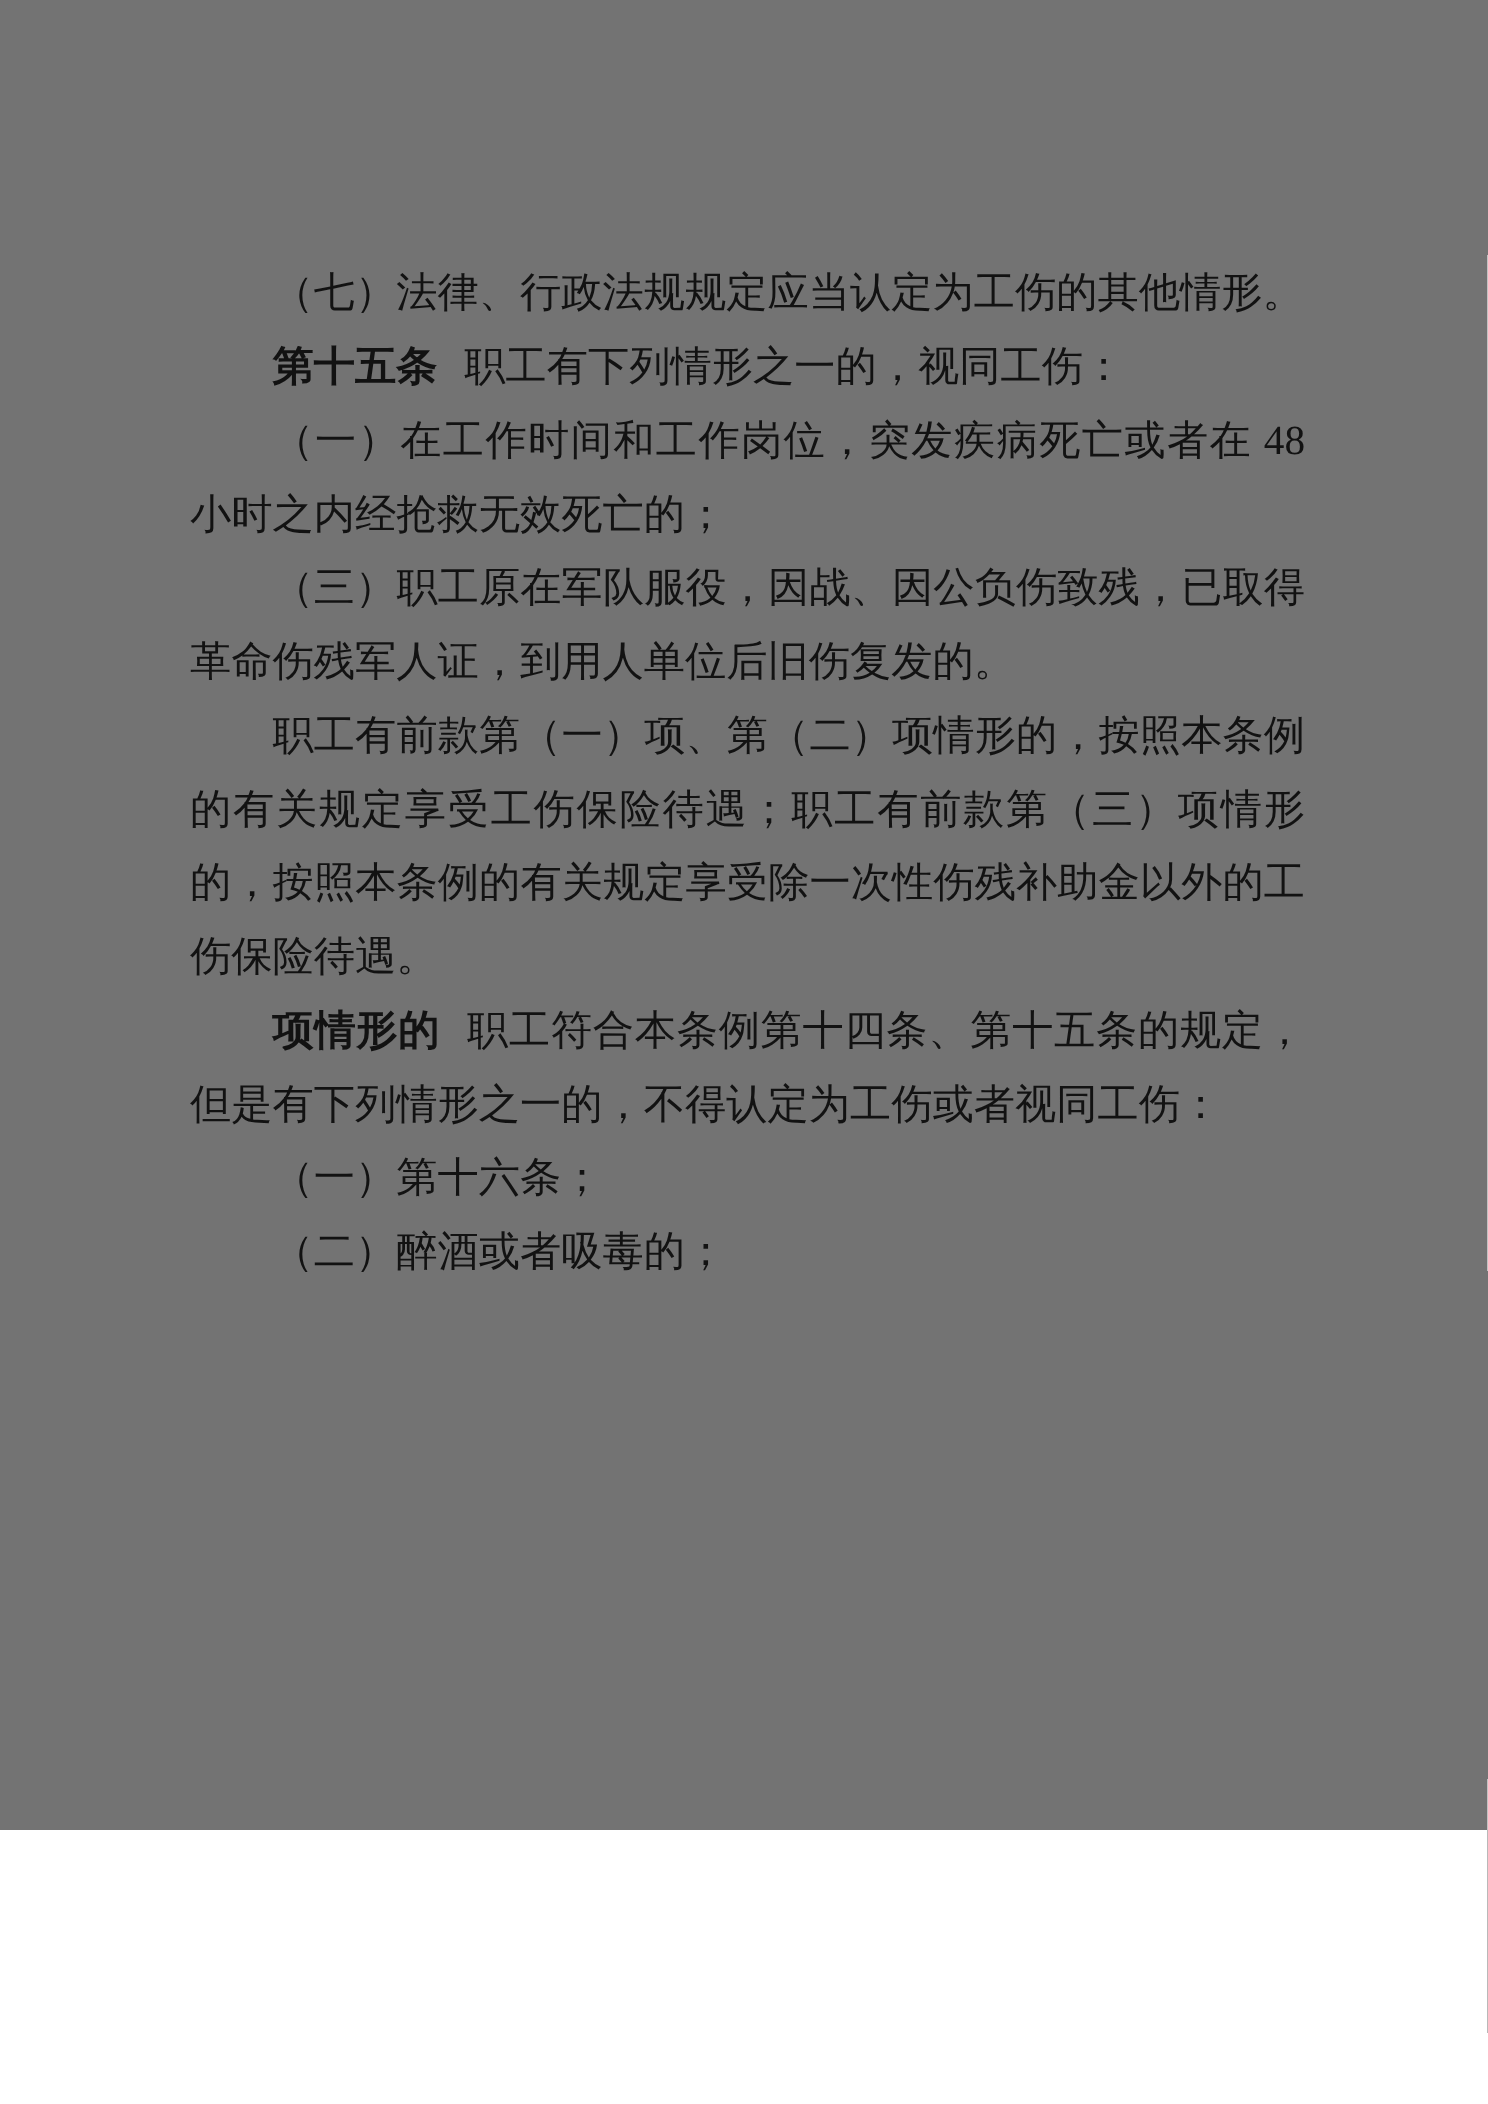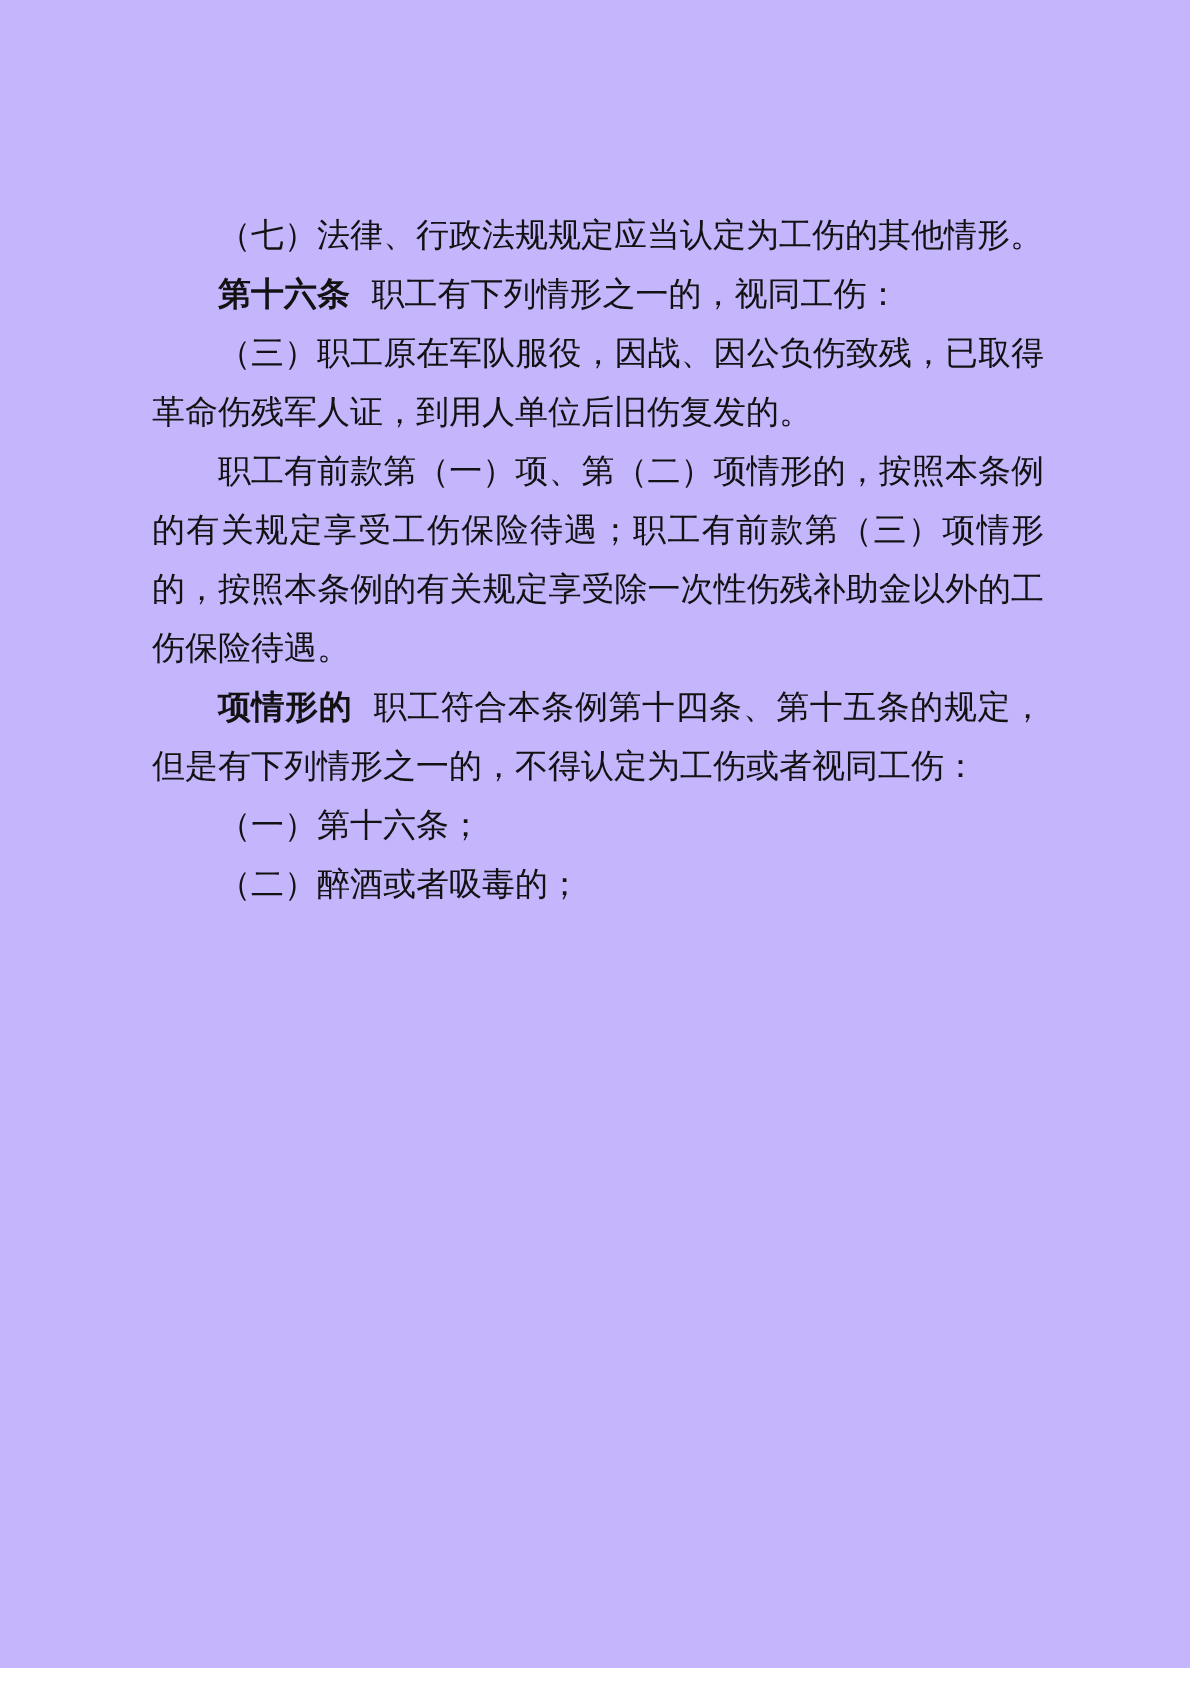--- a/index.html
+++ b/index.html
@@ -3,22 +3,22 @@
 <meta charset="utf-8">
 <style>
   html, body {
     margin: 0;
     padding: 0;
     background: #ffffff;
   }
   .page {
     position: relative;
     width: 1190px;
-    height: 1668px;
-    background: #c4b5fd;
+    height: 1464px;
+    background: #737373;
     overflow: hidden;
   }
   .content {
     position: absolute;
     left: 152px;
     top: 206px;
     width: 892px;
     color: #121212;
     font-family: "Liberation Serif", "DejaVu Serif", serif;
     font-size: 33px;
@@ -36,22 +36,23 @@
   }
 </style>
 </head>
 <body>
 
 <div class="page">
   <div class="content">
 
     <p class="para"><span>（七）法律、行政法规规定应当认定为工伤的其他情形。</span></p>
 
-    <p class="para"><span class="art-head">第十六条</span><span>职工有下列情形之一的，视同工伤：</span></p>
+    <p class="para"><span class="art-head">第十五条</span><span>职工有下列情形之一的，视同工伤：</span></p>
 
+    <p class="para"><span>（一）在工作时间和工作岗位，突发疾病死亡或者在 48 小时之内经抢救无效死亡的；</span></p>
 
 
     <p class="para"><span>（三）职工原在军队服役，因战、因公负伤致残，已取得革命伤残军人证，到用人单位后旧伤复发的。</span></p>
 
     <p class="para"><span>职工有前款第（一）项、第（二）项情形的，按照本条例的有关规定享受工伤保险待遇；职工有前款第（三）项情形的，按照本条例的有关规定享受除一次性伤残补助金以外的工伤保险待遇。</span></p>
 
     <p class="para"><span class="art-head">项情形的</span><span>职工符合本条例第十四条、第十五条的规定，但是有下列情形之一的，不得认定为工伤或者视同工伤：</span></p>
 
     <p class="para"><span>（一）第十六条；</span></p>
 

